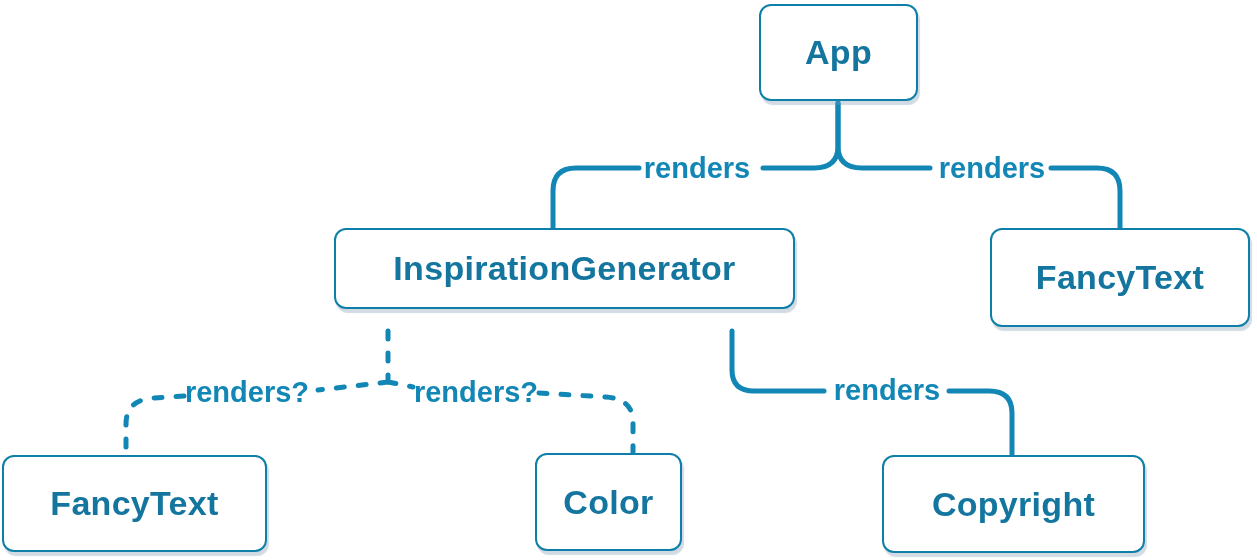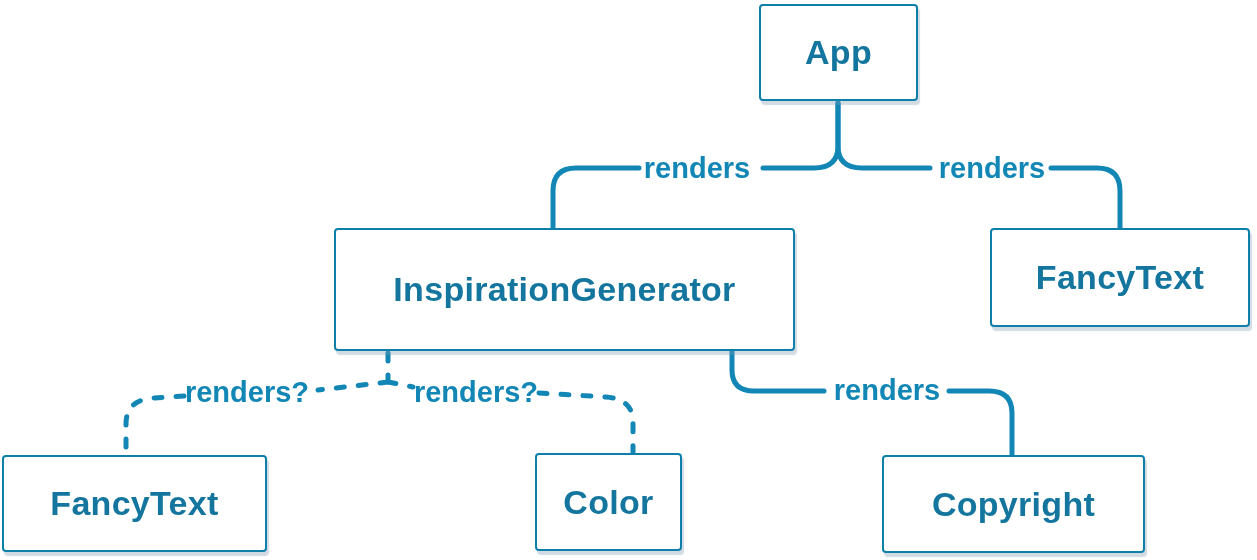--- a/index.html
+++ b/index.html
@@ -38,21 +38,21 @@
     font-weight: 700;
     text-anchor: middle;
     dominant-baseline: central;
     font-family: "Liberation Sans", sans-serif;
   }
   .node {
     position: absolute;
     box-sizing: border-box;
     background: #ffffff;
     border: 2.5px solid #0e7fa8;
-    border-radius: 4px;
+    border-radius: 12px;
     box-shadow: 2px 4px 1px rgba(125, 152, 175, 0.35);
     display: flex;
     align-items: center;
     justify-content: center;
   }
   .node-label {
     color: #14769e;
     font-size: 34px;
     font-weight: 600;
     letter-spacing: 0.3px;
@@ -82,21 +82,21 @@
     <text class="edge-label" x="992" y="168">renders</text>
     <text class="edge-label" x="887" y="390">renders</text>
     <text class="edge-label" x="247" y="392">renders?</text>
     <text class="edge-label" x="476" y="392">renders?</text>
   </svg>
 
   <div class="node" style="left:759px; top:4px; width:159px; height:97px;">
     <span class="node-label">App</span>
   </div>
 
-  <div class="node" style="left:334px; top:228px; width:461px; height:123px;">
+  <div class="node" style="left:334px; top:228px; width:461px; height:81px;">
     <span class="node-label">InspirationGenerator</span>
   </div>
 
   <div class="node" style="left:990px; top:228px; width:260px; height:99px;">
     <span class="node-label">FancyText</span>
   </div>
 
   <div class="node" style="left:2px; top:455px; width:265px; height:97px;">
     <span class="node-label">FancyText</span>
   </div>

